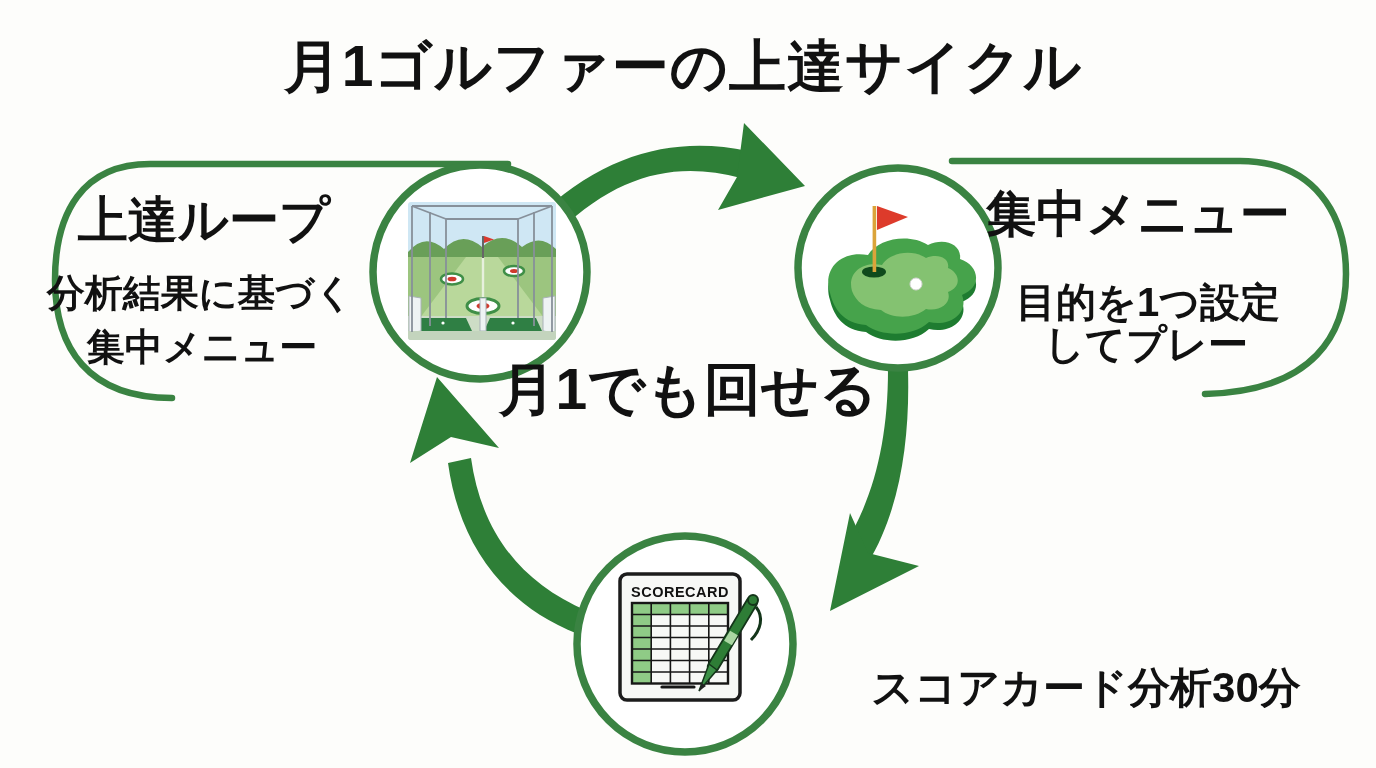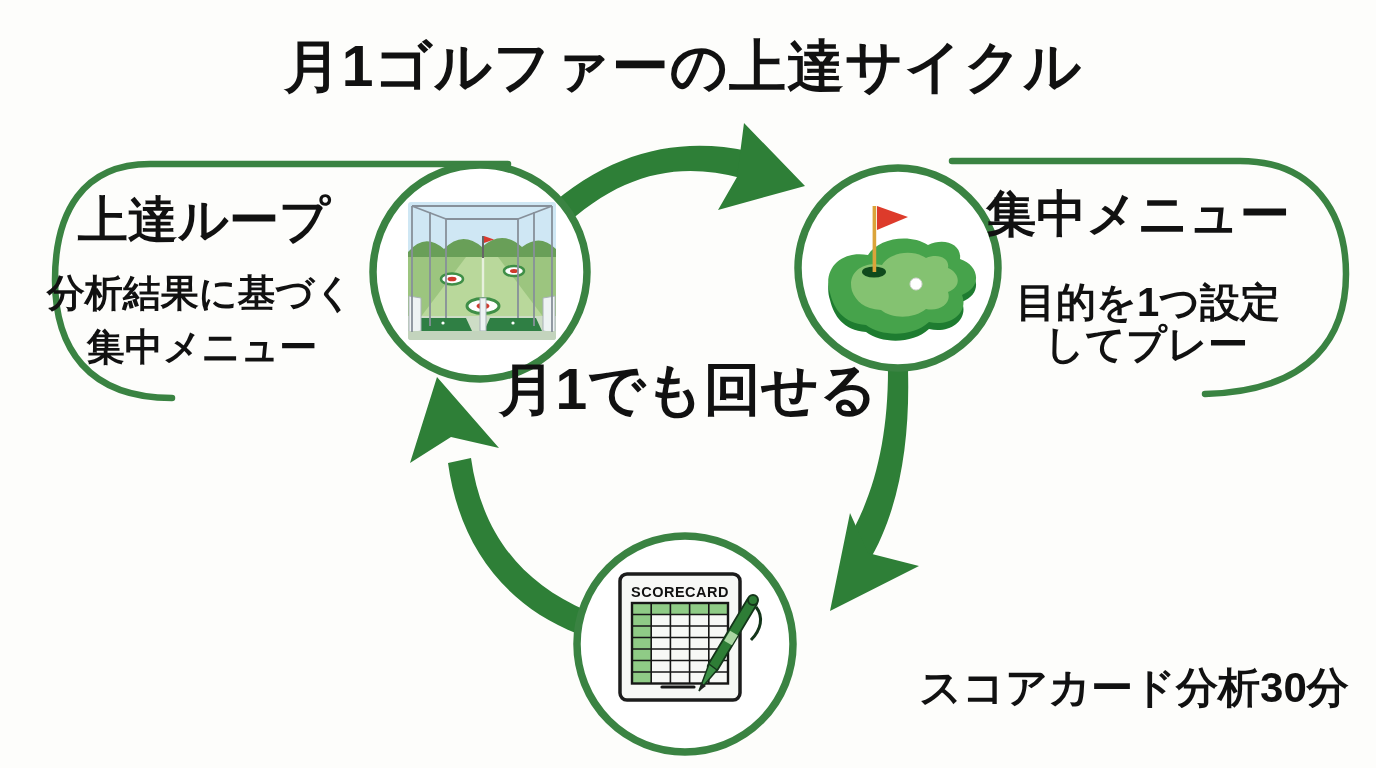--- a/index.html
+++ b/index.html
@@ -151,17 +151,17 @@
   <div class="label title" style="left:683px;top:26px;margin-top:11px;">月1ゴルファーの上達サイクル</div>
 
   <div class="label heading" style="left:204px;top:194px;">上達ループ</div>
   <div class="label desc-sm" style="left:200px;top:260px;">分析結果に基づく</div>
   <div class="label desc-sm" style="left:202px;top:316px;font-family:Liberation Mono, monospace;">集中メニュー</div>
 
   <div class="label heading" style="left:1138px;top:188px;">集中メニュー</div>
   <div class="label desc" style="left:1148px;top:281px;">目的を1つ設定</div>
   <div class="label desc" style="left:1146px;top:323px;">してプレー</div>
 
-  <div class="label desc-wide" style="left:1086px;top:666px;margin-left:48px;">スコアカード分析30分</div>
+  <div class="label desc-wide" style="left:1086px;top:666px;">スコアカード分析30分</div>
 
   <div class="label center-note" style="left:688px;top:360px;">月1でも回せる</div>
 
 </div>
 
 </body></html>

